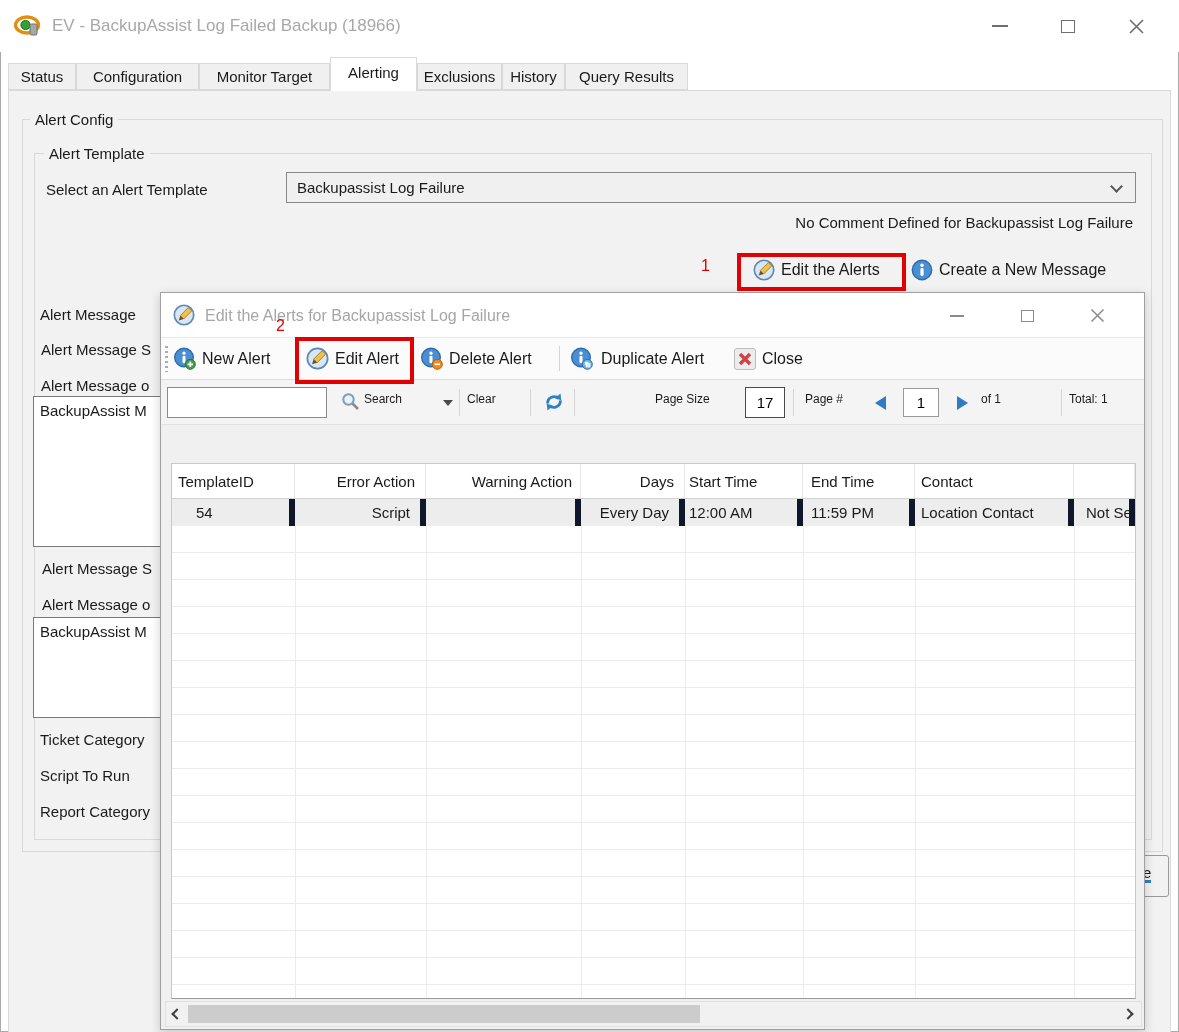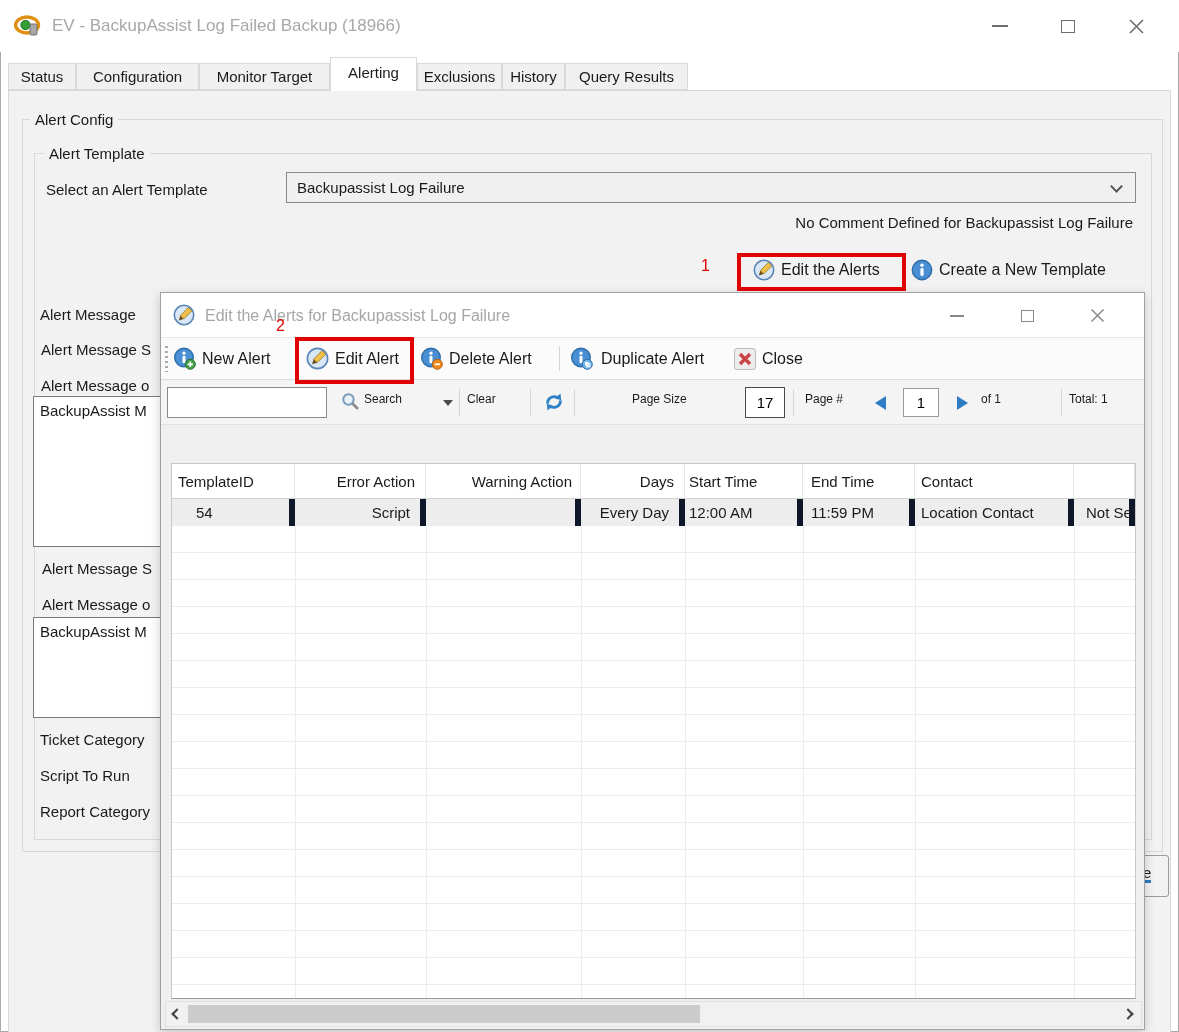--- a/index.html
+++ b/index.html
@@ -169,21 +169,21 @@
     <span>Edit the Alerts</span>
   </div>
   <div class="abs linkbtn" style="left:911px; top:259px;">
     <span>
       <svg width="22" height="22" viewBox="0 0 22 22">
         <circle cx="11" cy="11" r="9.7" fill="#4a8fd3" stroke="#2d6da8" stroke-width="1.4"></circle>
         <circle cx="11" cy="6.3" r="1.7" fill="#fff"></circle>
           <rect x="9.4" y="9" width="3.2" height="8" rx="1.4" fill="#fff"></rect>
       </svg>
     </span>
-    <span>Create a New Template</span>
+    <span>Create a New Message</span>
   </div>
 
   <div class="abs lbl" style="left:40px; top:306px;">Alert Message</div>
   <div class="abs lbl" style="left:41px; top:341px;">Alert Message S</div>
   <div class="abs lbl" style="left:41px; top:377px;">Alert Message o</div>
   <div class="abs tbox" style="left:33px; top:396px; width:260px; height:151px;">
     <span>BackupAssist M</span>
   </div>
   <div class="abs lbl" style="left:42px; top:560px;">Alert Message S</div>
   <div class="abs lbl" style="left:42px; top:596px;">Alert Message o</div>
@@ -307,21 +307,21 @@
       <span class="rel vsep" style="left:369px; top:9px; height:27px;"></span>
       <span class="rel" style="left:382px; top:11px;">
         <svg width="22" height="22" viewBox="0 0 20 20">
           <path d="M4.2 11.5 a6 6 0 0 1 10.2-4.6" fill="none" stroke="#2f81c6" stroke-width="2.6"></path>
           <polygon points="15.9,2.2 16.6,8.4 10.9,6.6" fill="#2f81c6"></polygon>
           <path d="M15.8 8.5 a6 6 0 0 1 -10.2 4.6" fill="none" stroke="#2f81c6" stroke-width="2.6"></path>
           <polygon points="4.1,17.8 3.4,11.6 9.1,13.4" fill="#2f81c6"></polygon>
         </svg>
       </span>
       <span class="rel vsep" style="left:413px; top:9px; height:27px;"></span>
-      <span class="rel srtext" style="left:471px;">Page Size</span>
+      <span class="rel srtext" style="left:494px;">Page Size</span>
       <input class="rel numbox" style="left: 584px; top: 7px; width: 40px; height: 31px; border: 1px solid rgb(74, 74, 74);" value="17">
       <span class="rel vsep" style="left:632px; top:9px; height:27px;"></span>
       <span class="rel srtext" style="left:644px;">Page #</span>
       <span class="rel tri left" style="left:714px; top:16px;"></span>
       <input class="rel numbox" style="left: 742px; top: 8px; width: 36px; height: 29px; border: 1px solid rgb(154, 154, 154);" value="1">
       <span class="rel tri right" style="left:796px; top:16px;"></span>
       <span class="rel srtext" style="left:820px;">of 1</span>
       <span class="rel vsep" style="left:900px; top:9px; height:27px;"></span>
       <span class="rel srtext" style="left:908px;">Total: 1</span>
     </div>

